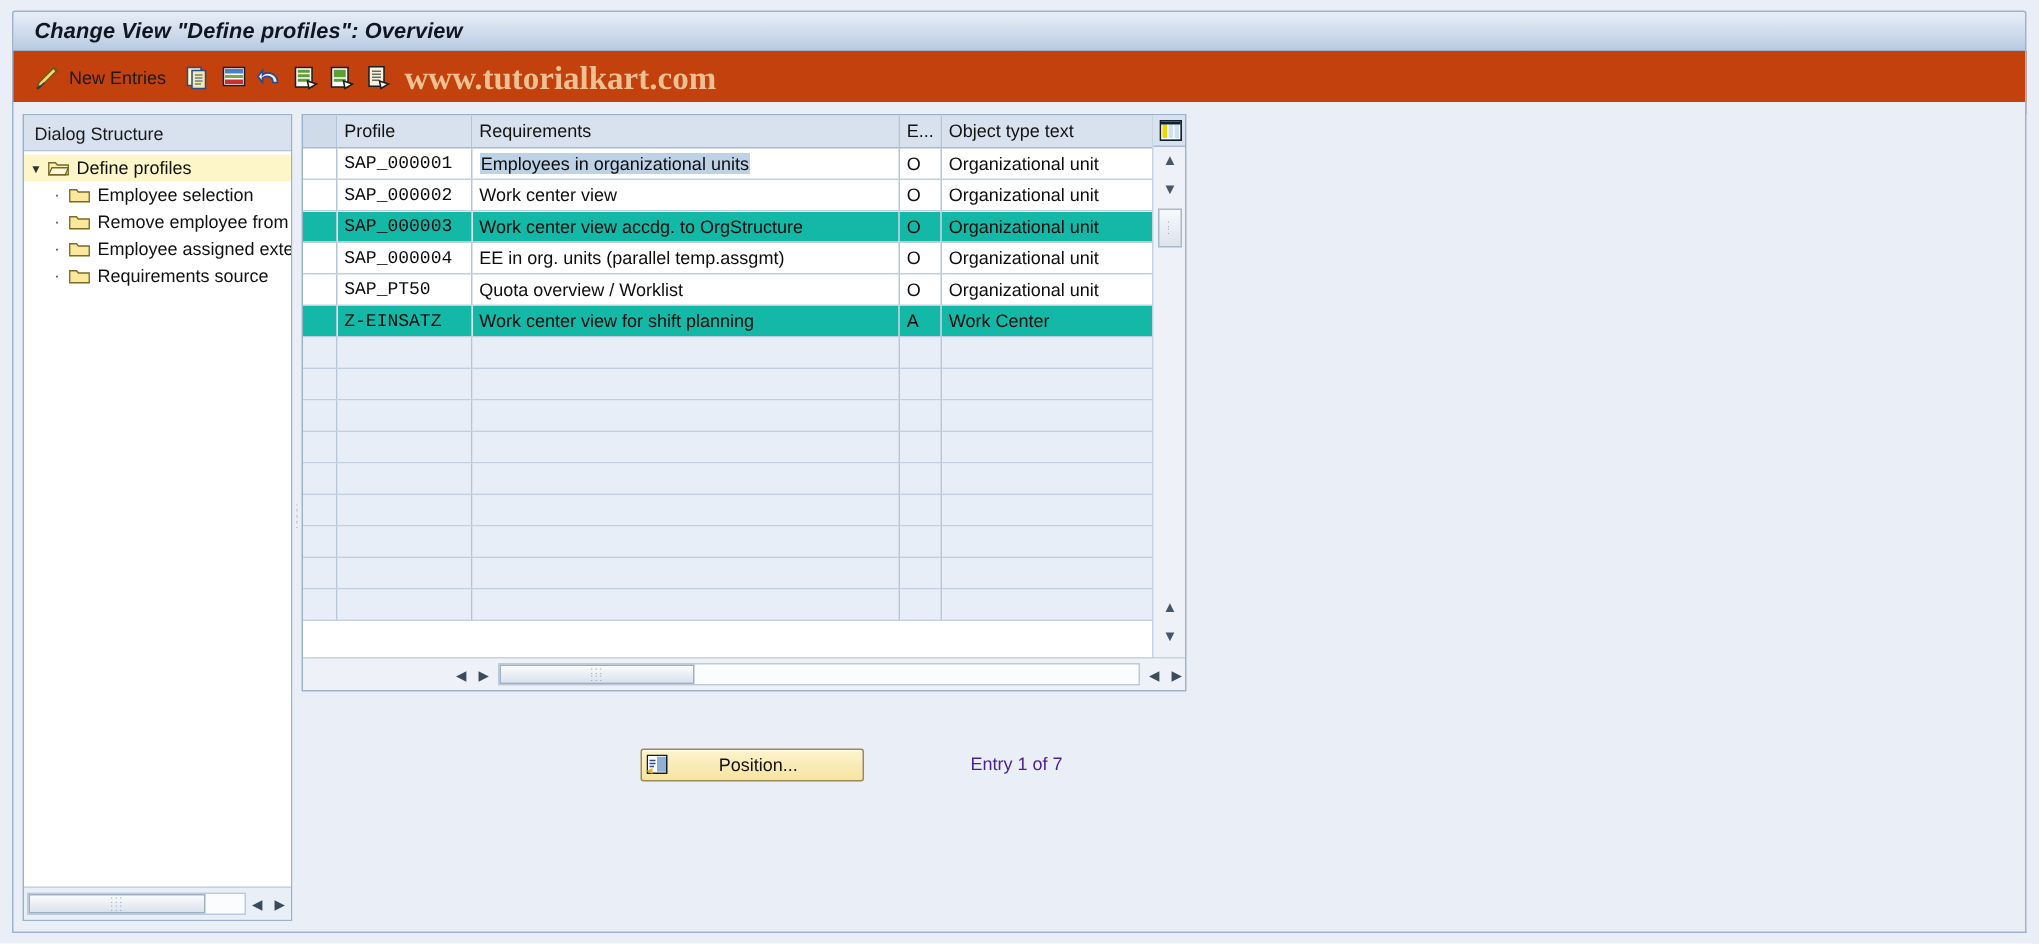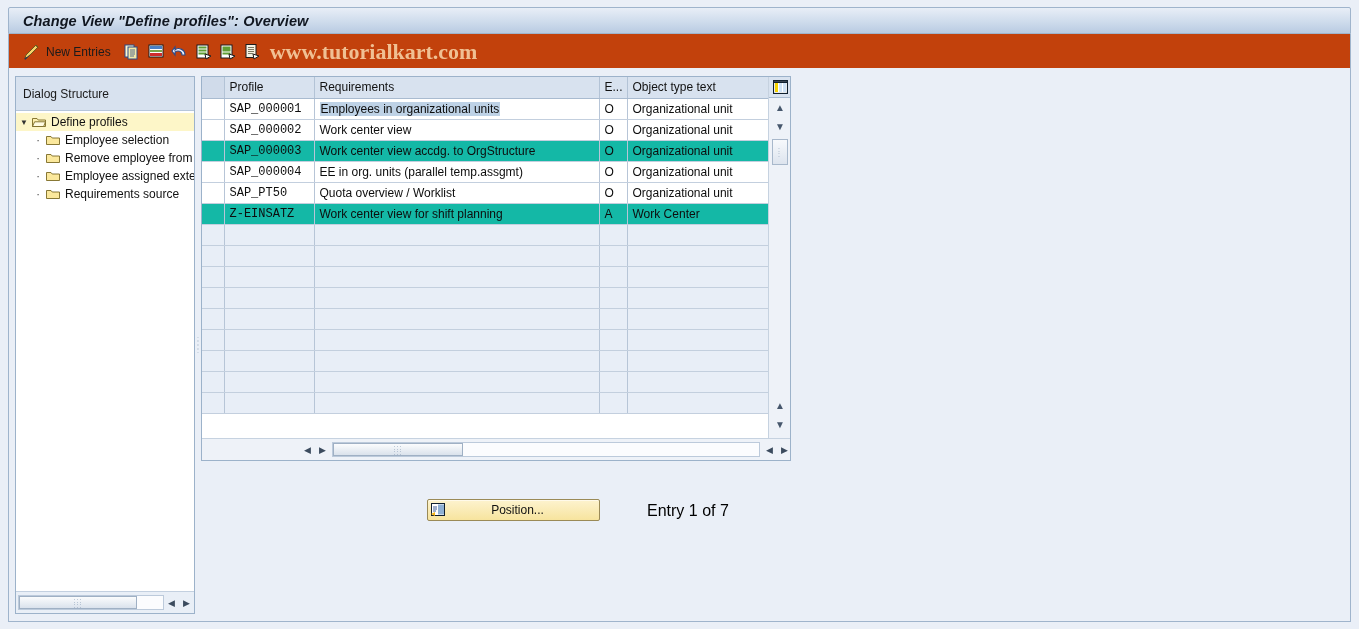--- a/index.html
+++ b/index.html
@@ -93,21 +93,21 @@
 
   
   .left-panel {
     position: absolute;
     left: 6px; top: 8px;
     width: 180px; height: 538px;
     background: #ffffff;
     border: 1px solid #9cb2ca;
   }
   .ls-header {
-    height: 34px;
+    height: 24px;
     background: #d8e2ef;
     border-bottom: 1px solid #b6c6da;
     display: flex; align-items: center;
     padding-left: 7px;
     font-size: 12px;
     color: #1a1a1a;
   }
   .tree {
     padding-top: 2px;
     background: #ffffff;
@@ -278,38 +278,38 @@
     background: #eef2f8;
     border-top: 1px solid #c6d2e0;
     display:flex; align-items:center;
   }
   .gf-spacer { flex: 0 0 98px; }
 
   
   .btn-position {
     position: absolute;
     left: 418px; top: 431px;
-    width: 173px; height: 22px;
+    width: 149px; height: 22px;
     background: linear-gradient(to bottom,#fdf3cf,#f7e49e);
     border: 1px solid #9a8a57;
     border-radius: 2px;
     display: flex;
     align-items: center;
     font-size: 12px;
     color: #111;
     cursor: pointer;
     box-shadow: inset 0 1px 0 #fffaea;
   }
   .btn-position .bp-ico { flex:0 0 20px; display:flex; align-items:center; justify-content:center; }
   .btn-position .bp-lbl { flex: 1 1 auto; text-align:center; padding-right:12px; }
   .entry-text {
     position: absolute;
     left: 638px; top: 434px;
-    font-size: 16px;
-    color: #000000;
+    font-size: 12px;
+    color: #4c1d95;
     white-space: nowrap;
   }
 </style>
 </head>
 <body>
 
 <div id="app">
 
   <div class="titlebar">
     <div class="ttl">Change View "Define profiles": Overview</div>

